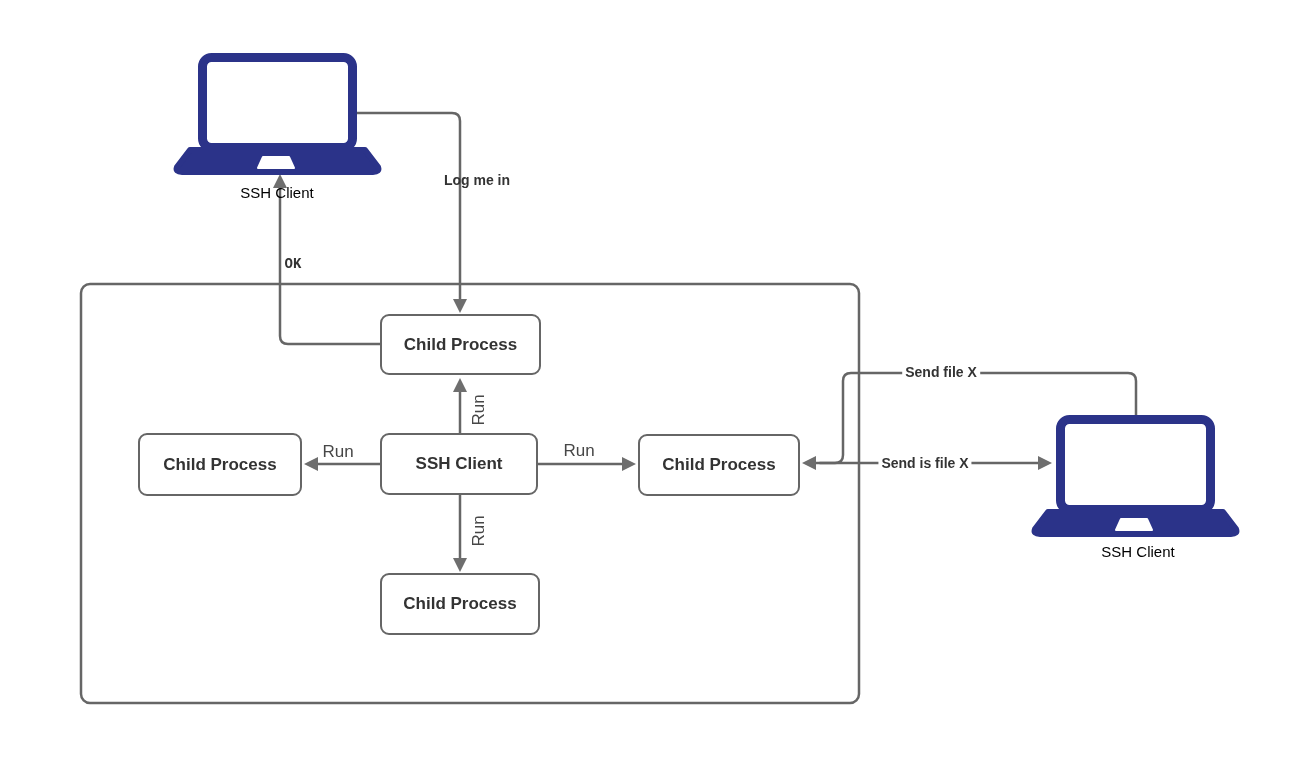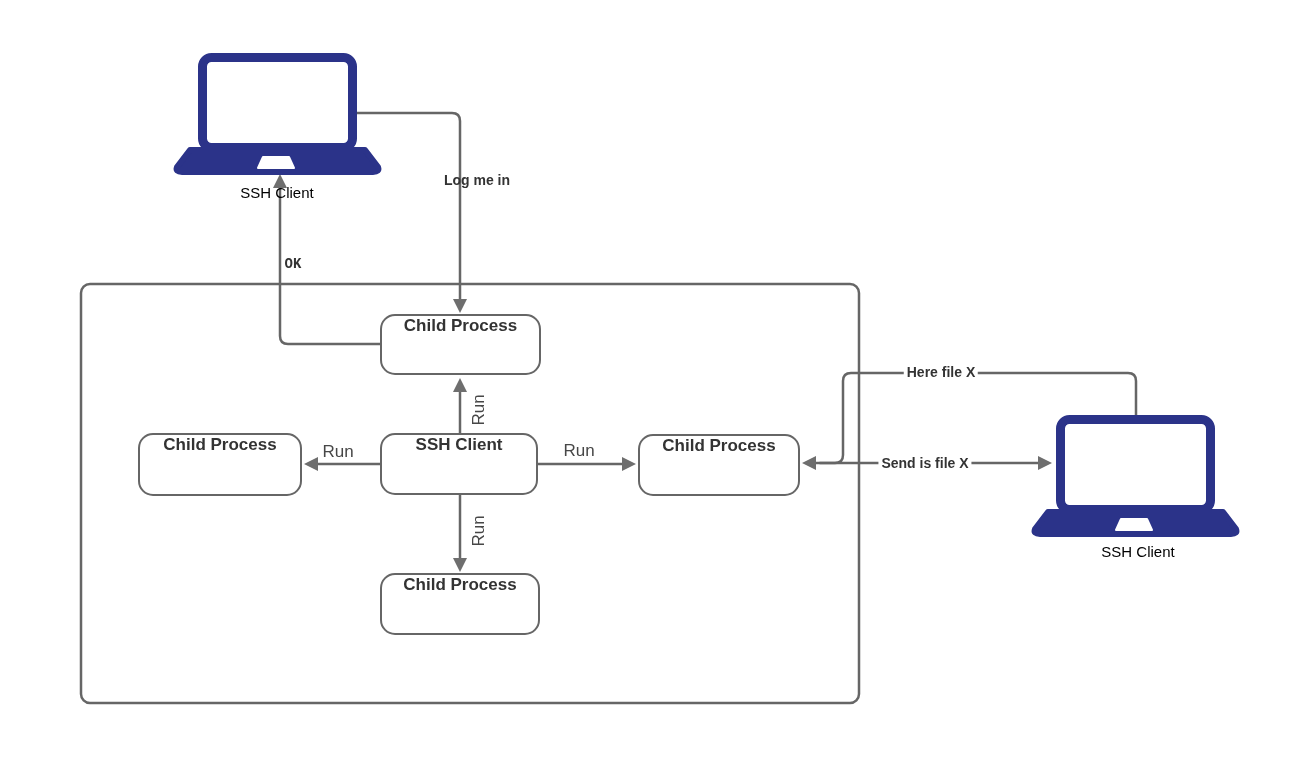--- a/index.html
+++ b/index.html
@@ -9,22 +9,22 @@
     background:#ffffff;
     font-family:"Liberation Sans", sans-serif;
     overflow:hidden;
   }
   svg.layer{position:absolute;left:0;top:0;}
   .node{
     position:absolute;
     box-sizing:border-box;
     background:#ffffff;
     border:2.5px solid #666666;
-    border-radius:15px;
-    display:flex;justify-content:center;
+    border-radius:9px;
+    display:flex;align-items:center;justify-content:center;
     font-weight:bold;font-size:17px;color:#333333;
     white-space:nowrap;
   }
   .edge-label{
     position:absolute;
     font-weight:bold;font-size:14px;color:#333333;
     white-space:nowrap;
     transform:translate(-50%,-50%);
   }
   .edge-label.on-line{background:#ffffff;padding:0 3px;}
@@ -103,21 +103,21 @@
   </div>
 
   <div class="node" style="left:380px;top:573px;width:160px;height:62px;">
     <span>Child Process</span>
   </div>
 
   <div class="edge-label" style="left:477px;top:160px;margin-top:20px;">Log me in</div>
 
   <div class="edge-label" style="left:293px;top:264px;font-family:Liberation Mono, monospace;">OK</div>
 
-  <div class="edge-label on-line" style="left:941px;top:372px;">Here file X</div>
+  <div class="edge-label on-line" style="left:941px;top:372px;">Send file X</div>
 
   <div class="edge-label on-line" style="left:925px;top:463px;">Send is file X</div>
 
   <div class="run-label vertical" style="left:479px;top:410px;">Run</div>
 
   <div class="run-label vertical" style="left:479px;top:531px;">Run</div>
 
   <div class="run-label" style="left:338px;top:452px;">Run</div>
 
   <div class="run-label" style="left:579px;top:451px;">Run</div>

